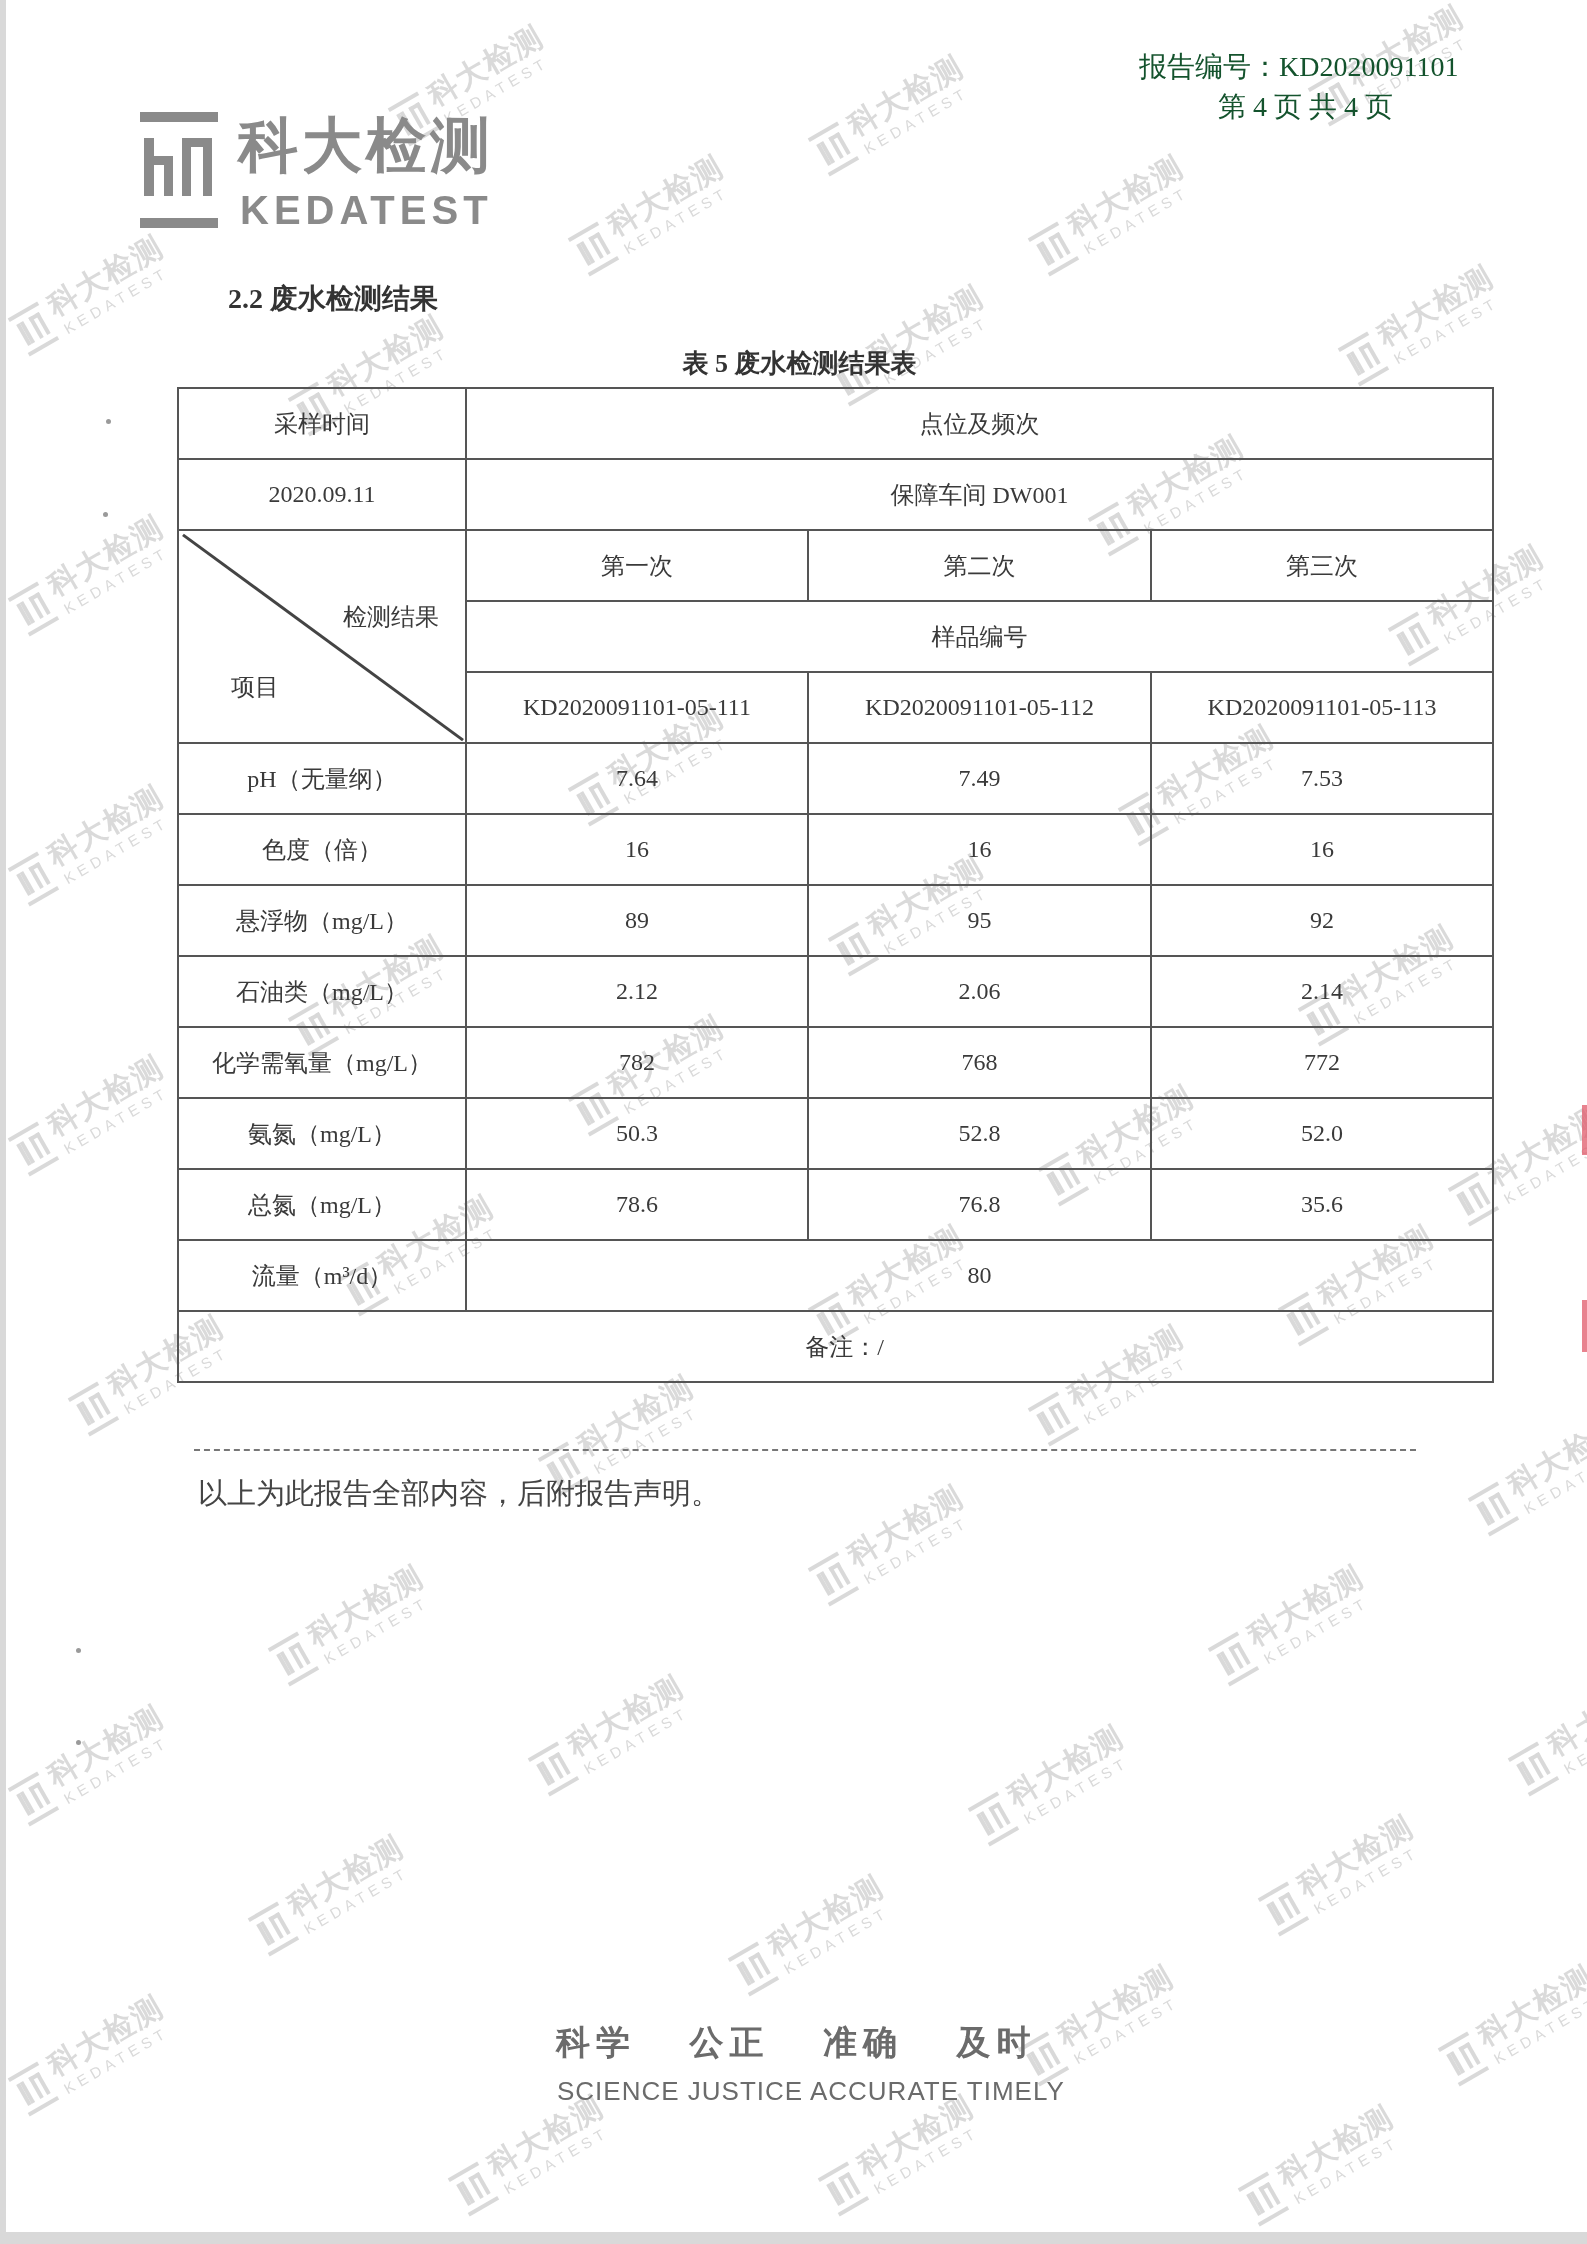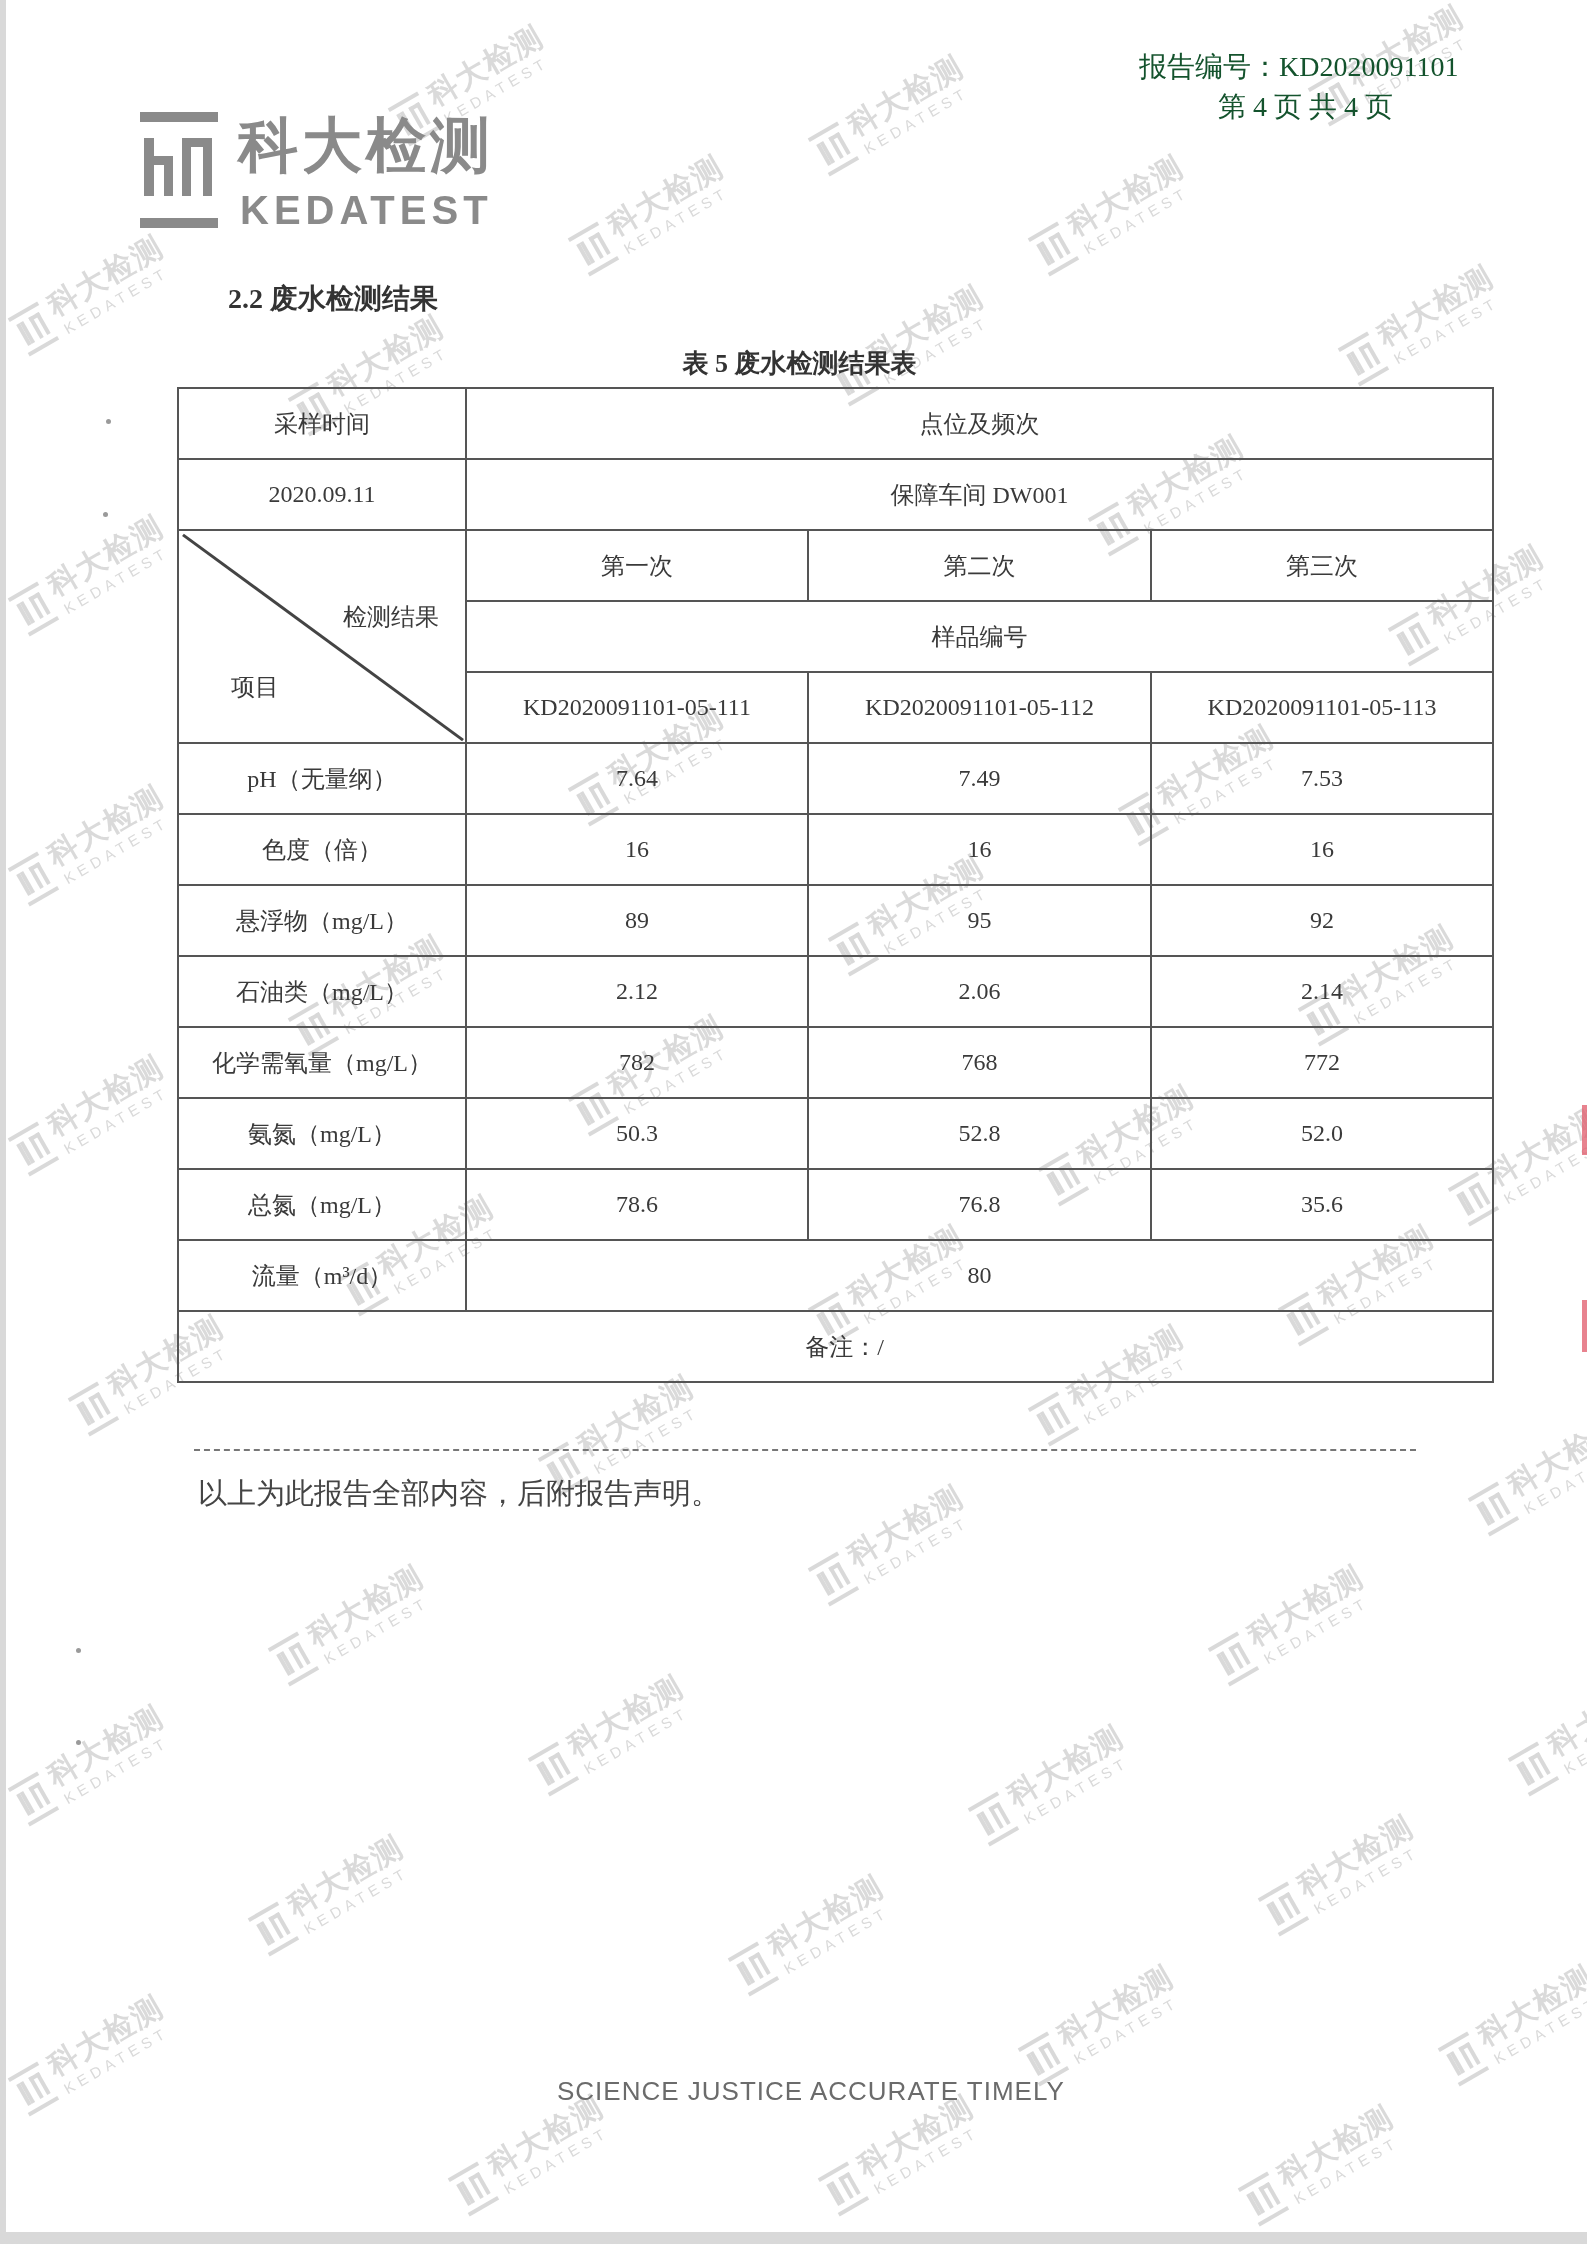--- a/index.html
+++ b/index.html
@@ -451,14 +451,15 @@
       <tr>
         <td colspan="4" class="remark">备注：/</td>
       </tr>
     </tbody>
       </table>
   </div>
 
   <div class="dashed"></div>
   <div class="closing">以上为此报告全部内容，后附报告声明。</div>
 
+  <div class="slogan-cn">科学   公正   准确   及时</div>
   <div class="slogan-en">SCIENCE JUSTICE ACCURATE TIMELY</div>
 </div>
 
 </body></html>

